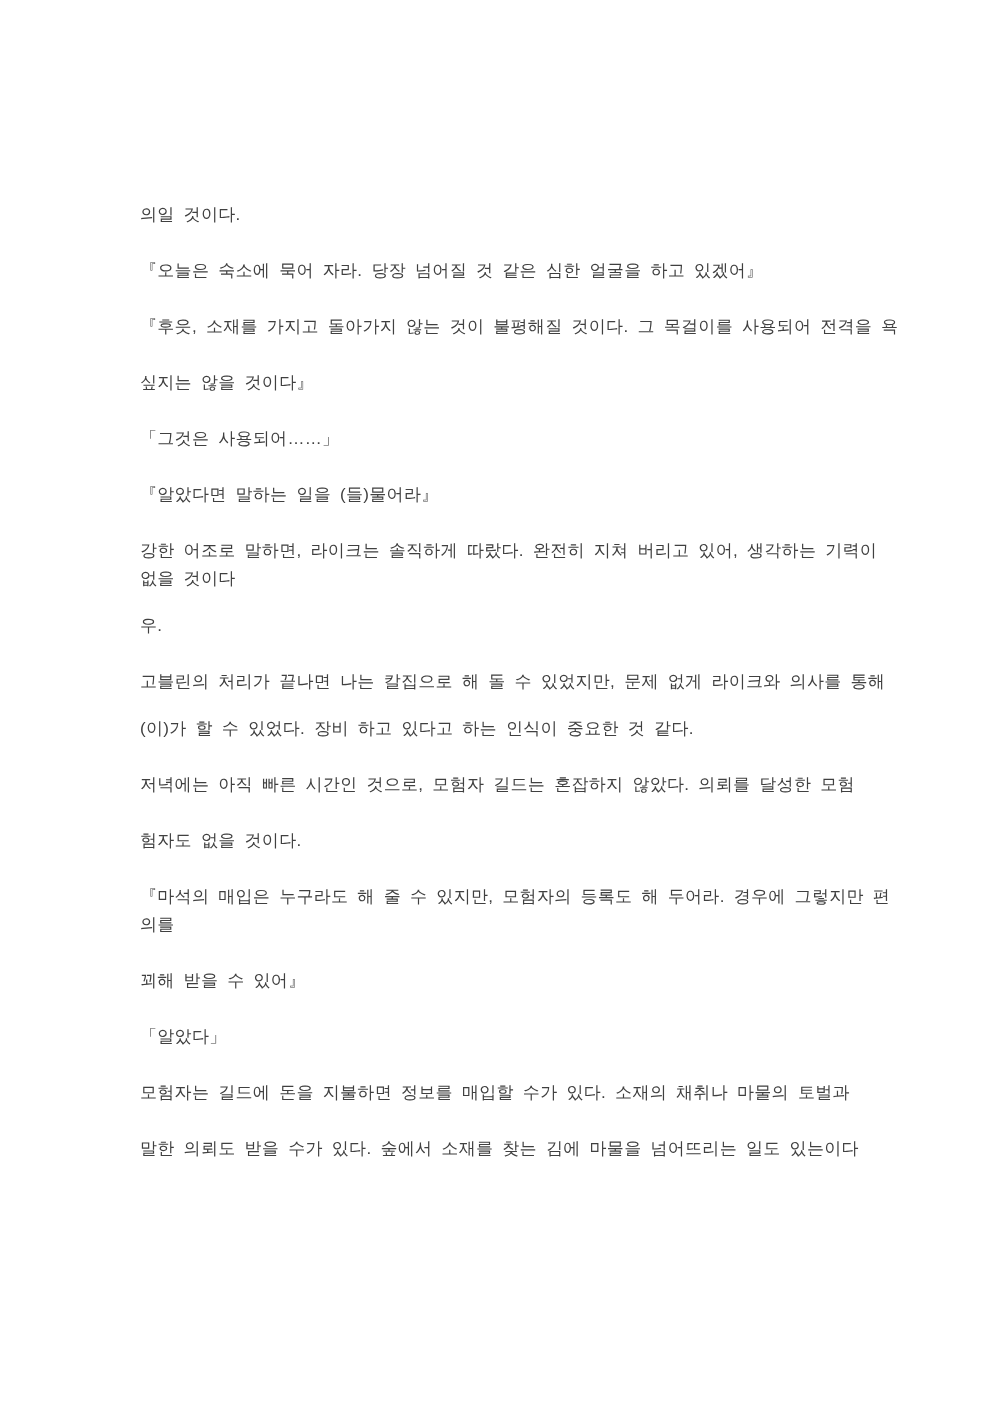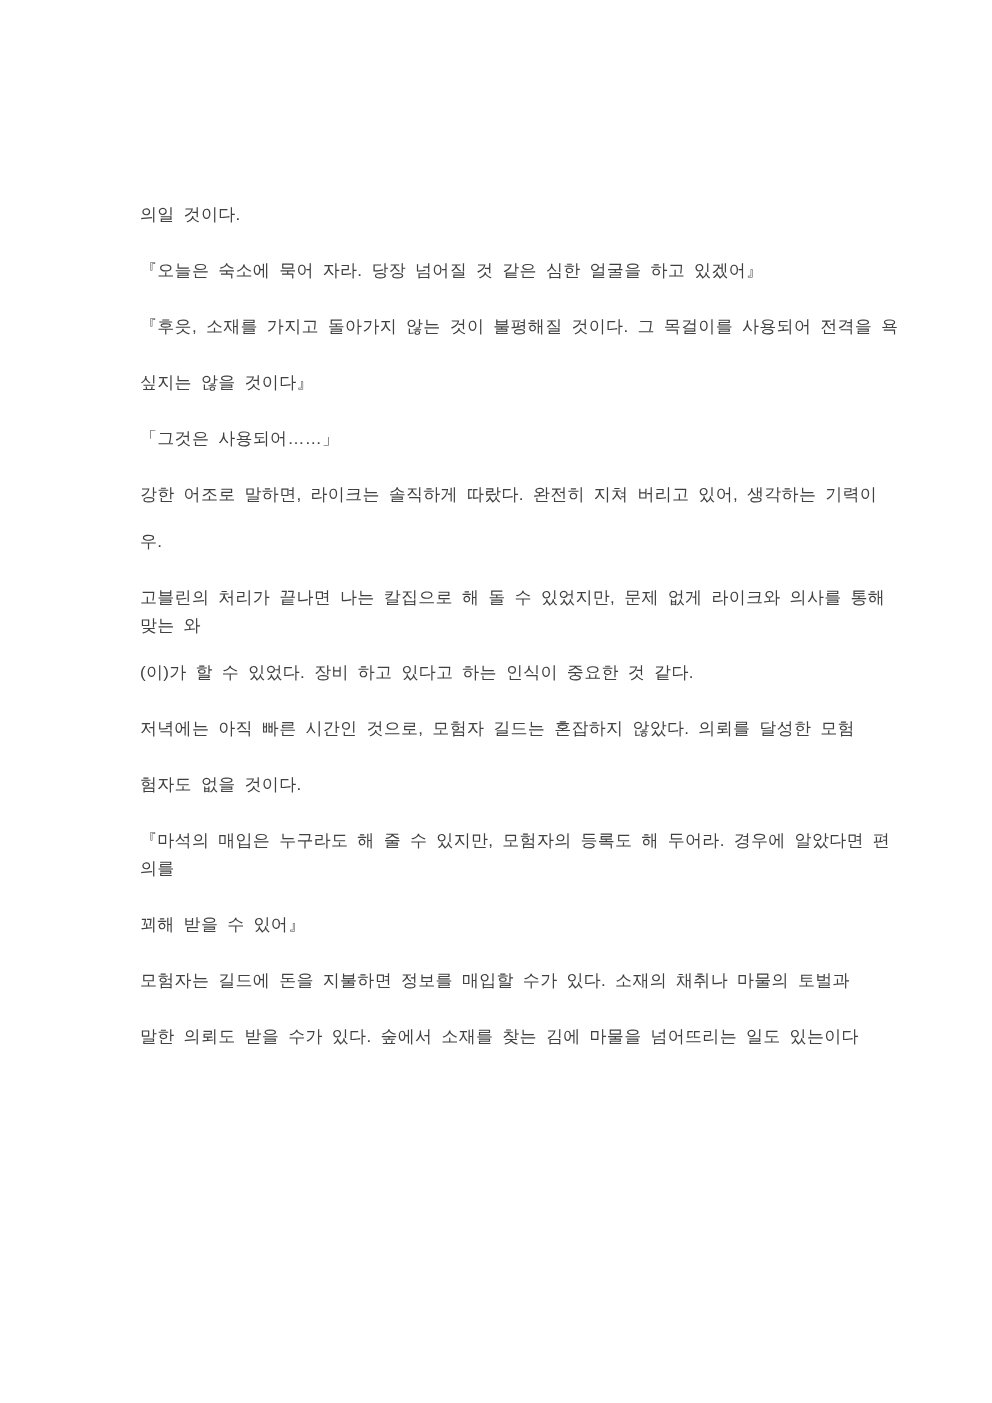--- a/index.html
+++ b/index.html
@@ -61,56 +61,62 @@
     </p>
 
     <p>
       <span class="line">싶지는 않을 것이다』</span>
     </p>
 
     <p>
       <span class="line">「그것은 사용되어……」</span>
     </p>
 
+    <p>
+      <span class="line">『알았다면 말하는 일을 (들)물어라』</span>
+    </p>
 
     <p class="tight">
       <span class="line">강한 어조로 말하면, 라이크는 솔직하게 따랐다. 완전히 지쳐 버리고 있어, 생각하는 기력이</span>
+      <span class="line">없을 것이다</span>
     </p>
 
     <p>
       <span class="line">우.</span>
     </p>
 
     <p class="tight">
       <span class="line">고블린의 처리가 끝나면 나는 칼집으로 해 돌 수 있었지만, 문제 없게 라이크와 의사를 통해</span>
-      <span class="line">맞는 와</span>
     </p>
 
     <p>
       <span class="line">(이)가 할 수 있었다. 장비 하고 있다고 하는 인식이 중요한 것 같다.</span>
     </p>
 
     <p>
       <span class="line">저녁에는 아직 빠른 시간인 것으로, 모험자 길드는 혼잡하지 않았다. 의뢰를 달성한 모험</span>
     </p>
 
 
     <p>
       <span class="line">험자도 없을 것이다.</span>
     </p>
 
     <p>
-      <span class="line">『마석의 매입은 누구라도 해 줄 수 있지만, 모험자의 등록도 해 두어라. 경우에 알았다면 편</span>
+      <span class="line">『마석의 매입은 누구라도 해 줄 수 있지만, 모험자의 등록도 해 두어라. 경우에 그렇지만 편</span>
       <span class="line">의를</span>
     </p>
 
     <p>
       <span class="line">꾀해 받을 수 있어』</span>
     </p>
 
+    <p>
+      <span class="line">「알았다」</span>
+    </p>
 
     <p>
       <span class="line">모험자는 길드에 돈을 지불하면 정보를 매입할 수가 있다. 소재의 채취나 마물의 토벌과</span>
     </p>
 
     <p>
       <span class="line">말한 의뢰도 받을 수가 있다. 숲에서 소재를 찾는 김에 마물을 넘어뜨리는 일도 있는이다</span>
     </p>
 
   </div>

